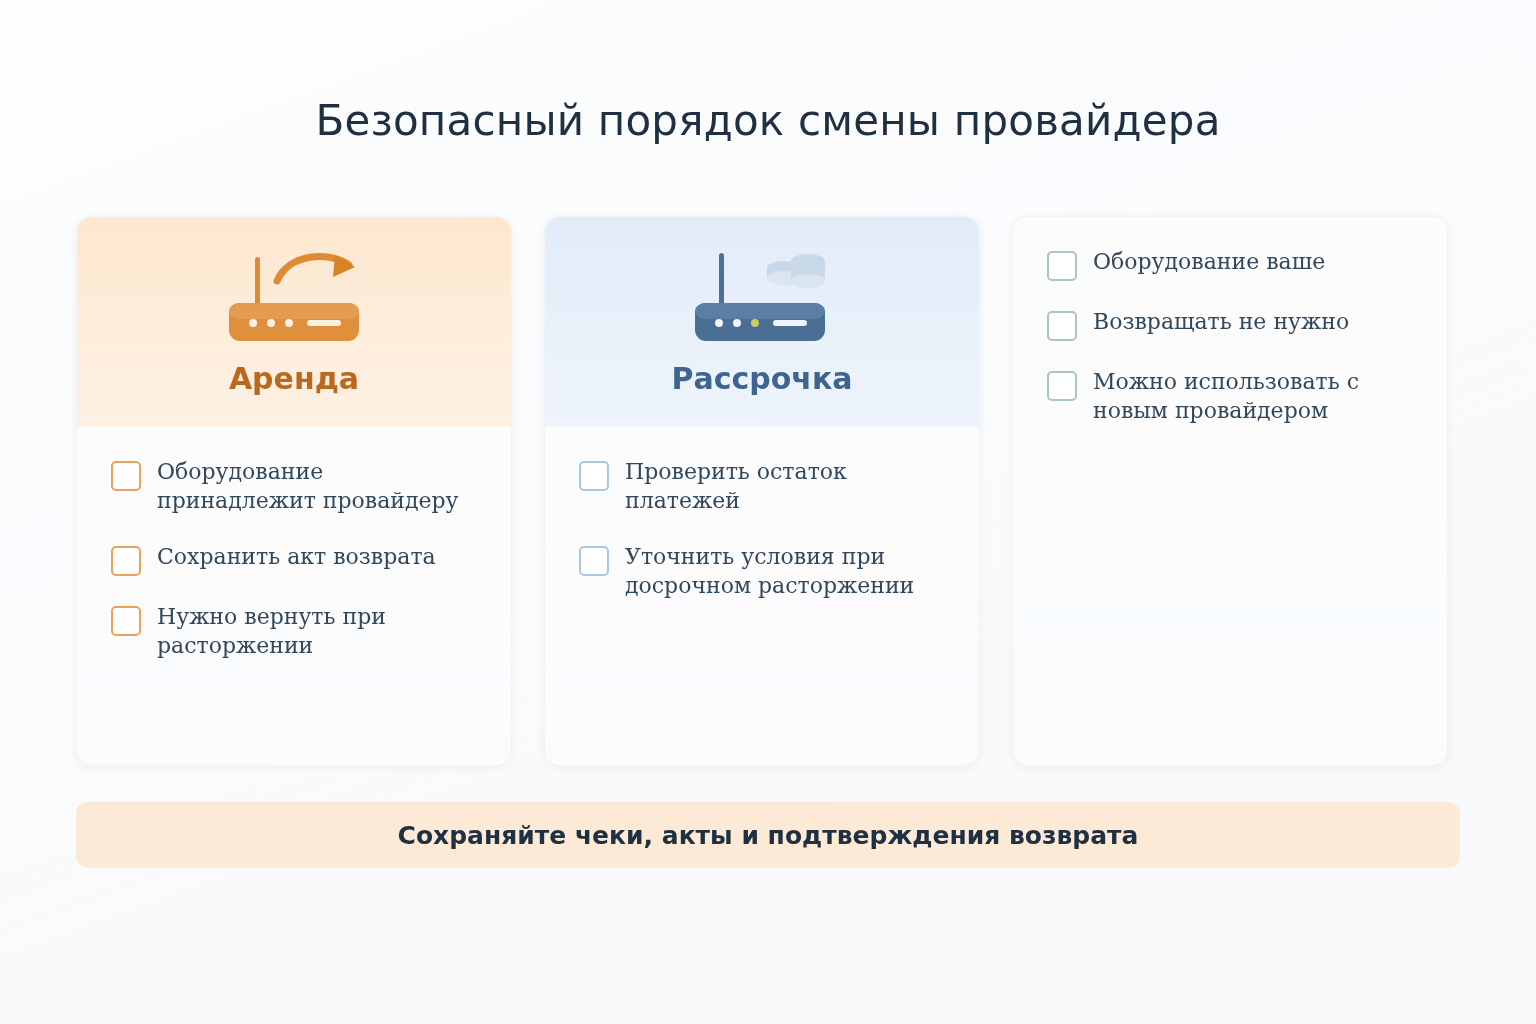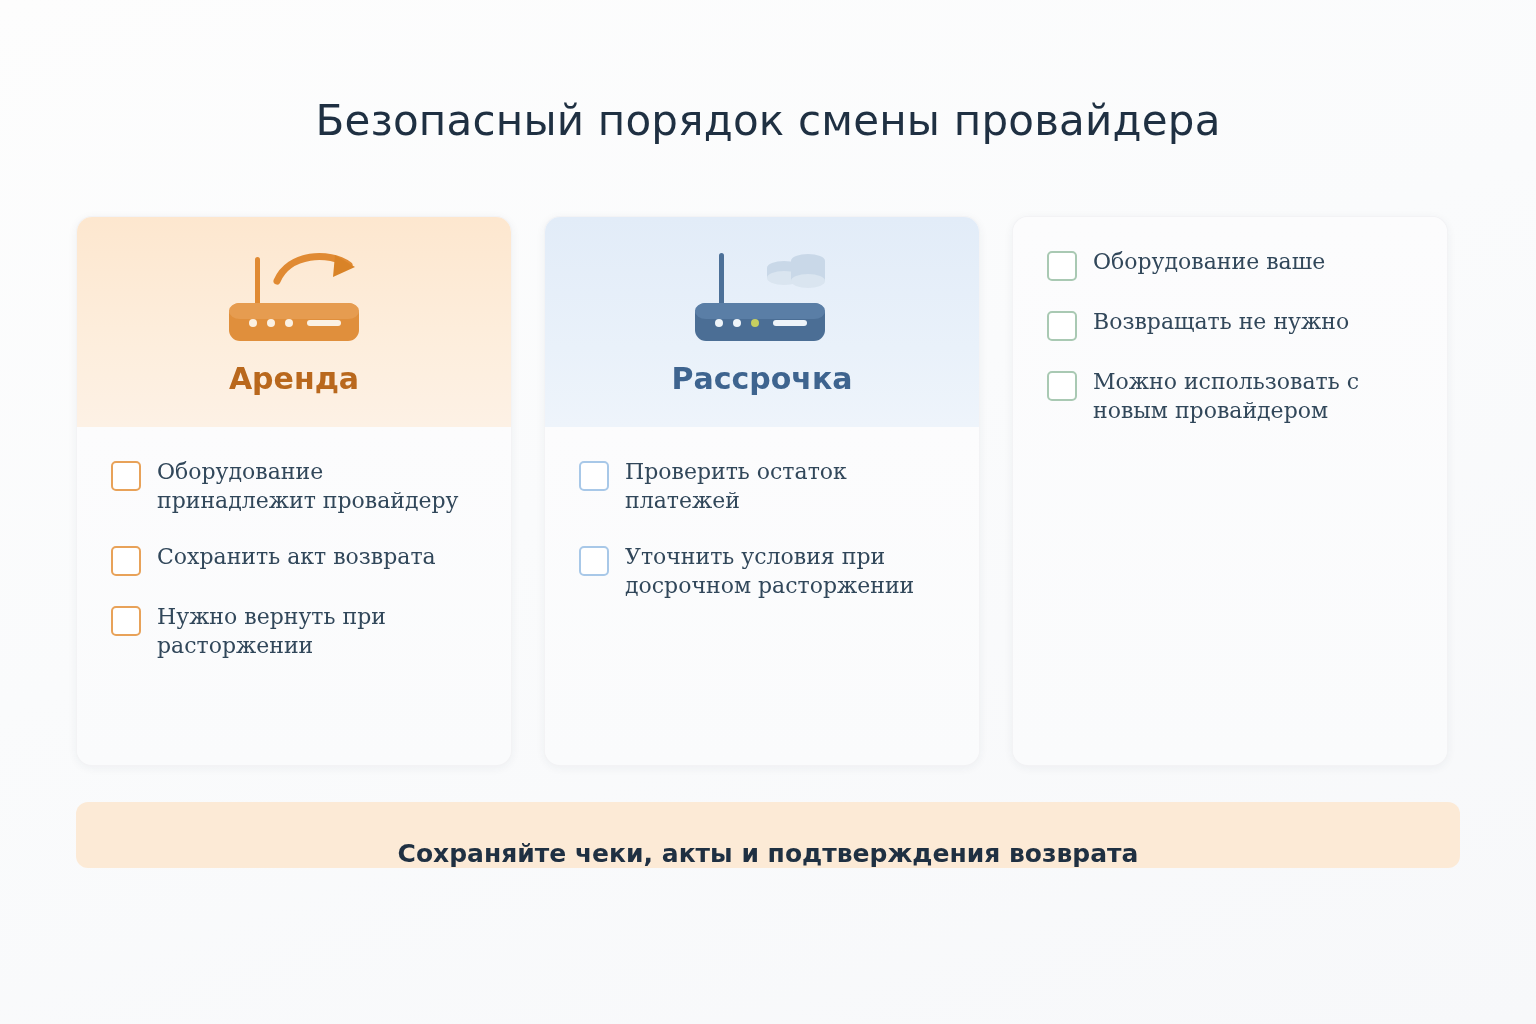--- a/index.html
+++ b/index.html
@@ -119,21 +119,21 @@
   
   .footer {
     position: absolute;
     left: 76px;
     top: 802px;
     width: 1384px;
     height: 66px;
     border-radius: 12px;
     background: #fcead6;
     display: flex;
-    align-items: flex-end;
+    align-items: center;
     justify-content: center;
     font-family: "DejaVu Sans", "Liberation Sans", sans-serif;
     font-size: 25px;
     font-weight: 700;
     color: #1f3042;
   }
 </style>
 </head>
 <body>
 

